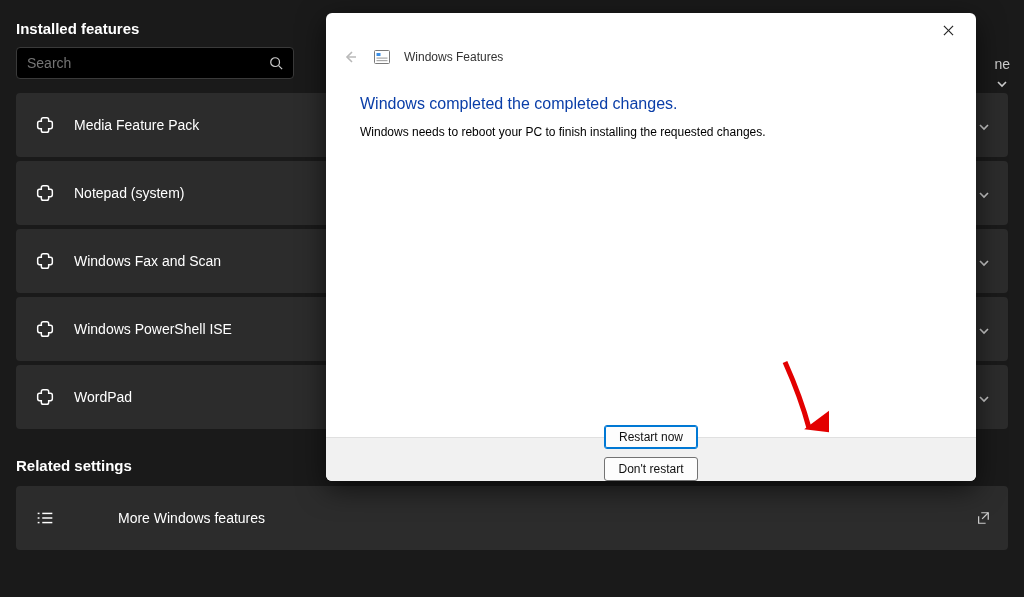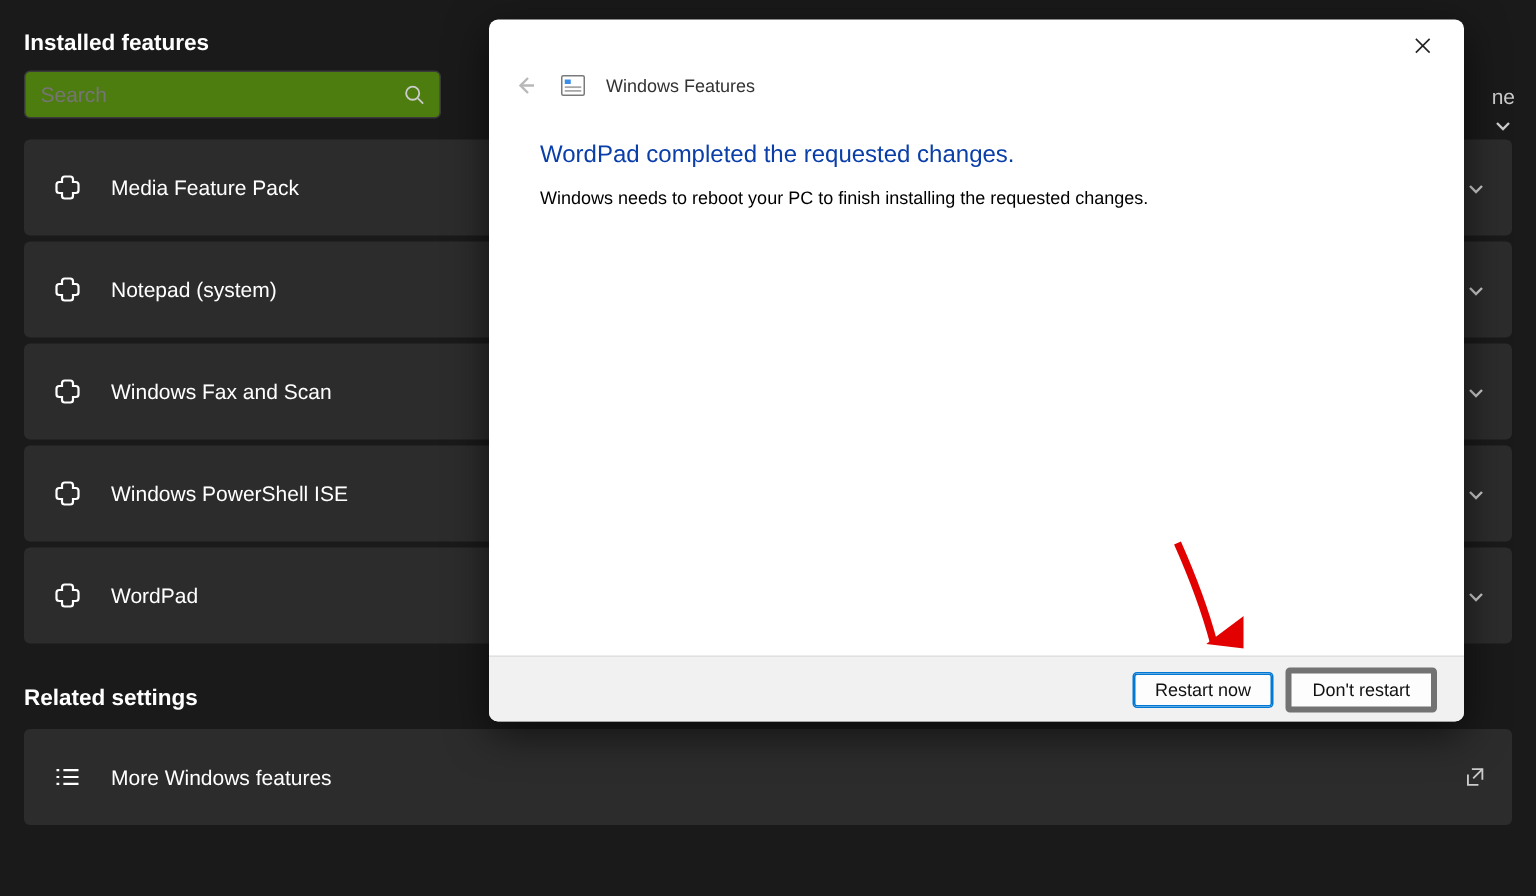--- a/index.html
+++ b/index.html
@@ -20,21 +20,21 @@
       padding: 20px 16px;
     }
     .section-heading {
       font-size: 15px;
       font-weight: 600;
       margin-bottom: 10px;
     }
     .search-box {
       width: 278px;
       height: 32px;
-      background: #4d7c0f;
+      background: #000000;
       border: 1px solid #3a3a3a;
       border-radius: 4px;
       display: flex;
       align-items: center;
       padding: 0 10px;
       margin-bottom: 14px;
     }
     .search-box input {
       flex: 1;
       background: transparent;
@@ -96,20 +96,21 @@
     }
     .related-item .list-icon {
       width: 22px;
       height: 22px;
       color: #fff;
       flex-shrink: 0;
     }
     .related-item .related-label {
       flex: 1;
       font-size: 14px;
+      margin-left: 44px;
     }
     .related-item .external-icon {
       width: 14px;
       height: 14px;
       color: #ccc;
     }
     
     .dialog {
       position: absolute;
       left: 326px;
@@ -190,24 +191,25 @@
     }
     .dialog-footer {
       background: #f1f1f1;
       height: 44px;
       border-top: 1px solid #e0e0e0;
       display: flex;
       align-items: center;
       justify-content: flex-end;
       gap: 8px;
       padding: 0 18px;
+      flex-direction: column;
     }
     .win-button {
       background: #fdfdfd;
-      border: 4px solid #737373;
+      border: 1px solid #737373;
       border-radius: 3px;
       font-size: 12px;
       padding: 4px 14px;
       cursor: pointer;
       min-width: 90px;
       text-align: center;
       color: #111;
     }
     .win-button.primary {
       border: 1px solid #0078d4;
@@ -378,21 +380,21 @@
       <svg viewBox="0 0 16 16">
         <rect x="0.5" y="1.5" width="15" height="13" rx="1" fill="#fff" stroke="#7a7a7a" stroke-width="1"></rect>
         <rect x="2.5" y="4" width="4" height="3" fill="#3a8ee6"></rect>
         <rect x="2.5" y="8.5" width="11" height="1.2" fill="#a8a8a8"></rect>
         <rect x="2.5" y="11" width="11" height="1.2" fill="#a8a8a8"></rect>
       </svg>
     </span>
     <span class="dialog-title">Windows Features</span>
   </div>
   <div class="dialog-body">
-    <div class="dialog-message-title">WordPad completed the requested changes.</div>
+    <div class="dialog-message-title">Windows completed the completed changes.</div>
     <div class="dialog-message-body">Windows needs to reboot your PC to finish installing the requested changes.</div>
   </div>
   <div class="dialog-footer">
     <button class="win-button primary">Restart now</button>
     <button class="win-button">Don't restart</button>
   </div>
 </div>
 
 <div class="red-arrow">
   <svg viewBox="0 0 50 90">

